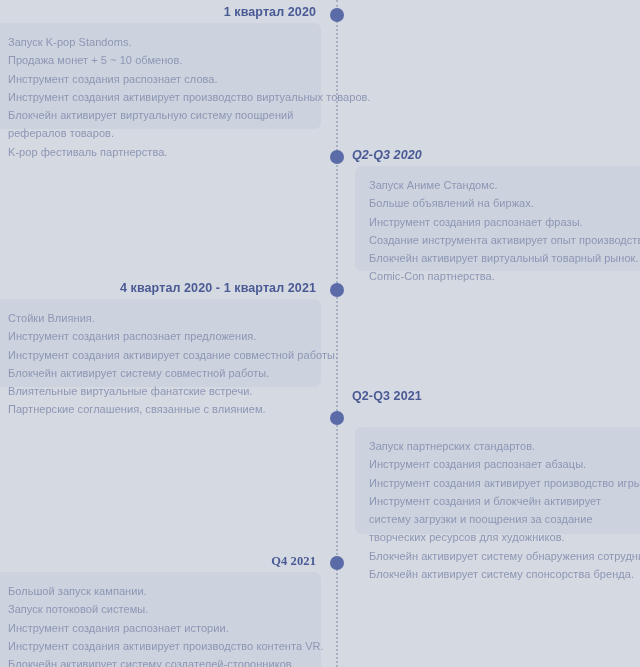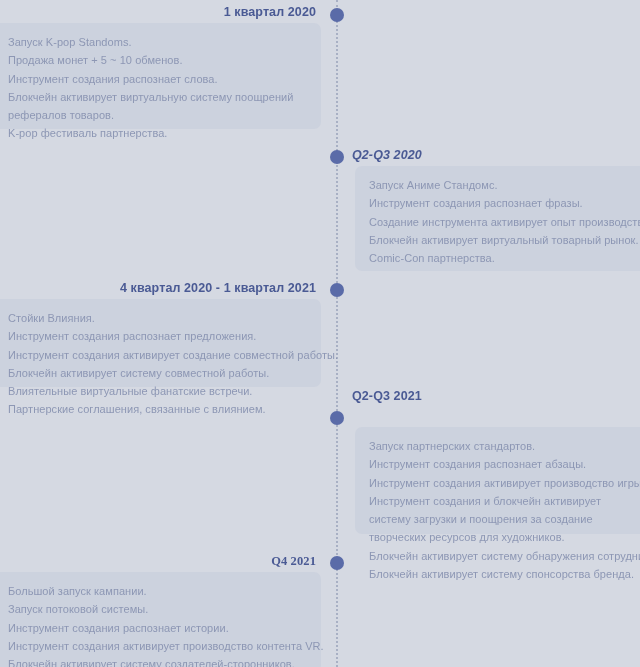--- a/index.html
+++ b/index.html
@@ -104,29 +104,31 @@
 <div class="roadmap">
   <div class="spine"></div>
   <div id="entries">
       <div class="entry side-left">
         <div class="marker" style="top: 8px;"></div>
         <div class="entry-title" style="top: 5px;">1 квартал 2020</div>
         <div class="card" style="top: 23px; height: 106px;">
           <p>Запуск K-pop Standoms.</p>
           <p>Продажа монет + 5 ~ 10 обменов.</p>
           <p>Инструмент создания распознает слова.</p>
+          <p>Инструмент создания активирует производство виртуальных товаров.</p>
           <p class="wrap">Блокчейн активирует виртуальную систему поощрений рефералов товаров.</p>
           <p>K-pop фестиваль партнерства.</p>
         </div>
       </div>
       <div class="entry side-right">
         <div class="marker" style="top: 150px;"></div>
         <div class="entry-title" style="top: 148px; font-style: italic;">Q2-Q3 2020</div>
         <div class="card" style="top: 166px; height: 105px;">
           <p>Запуск Аниме Стандомс.</p>
+          <p>Больше объявлений на биржах.</p>
           <p>Инструмент создания распознает фразы.</p>
           <p>Создание инструмента активирует опыт производства.</p>
           <p>Блокчейн активирует виртуальный товарный рынок.</p>
           <p>Comic-Con партнерства.</p>
         </div>
       </div>
       <div class="entry side-left">
         <div class="marker" style="top: 283px;"></div>
         <div class="entry-title" style="top: 281px;">4 квартал 2020 - 1 квартал 2021</div>
         <div class="card" style="top: 299px; height: 88px;">

